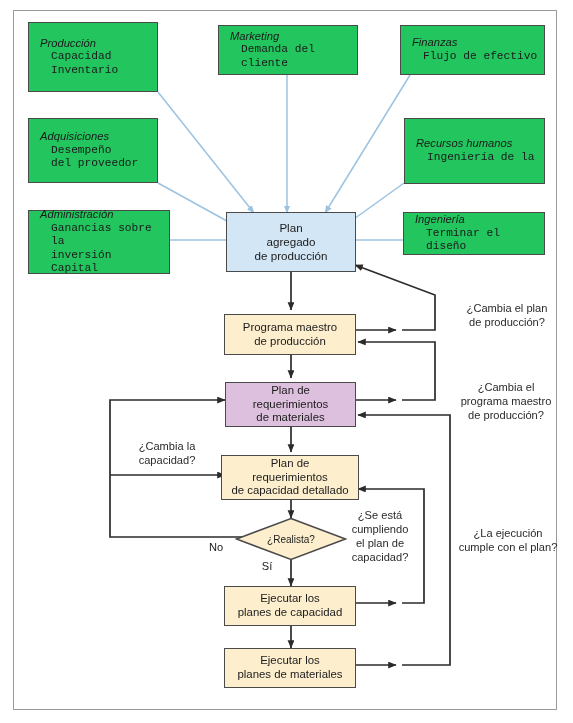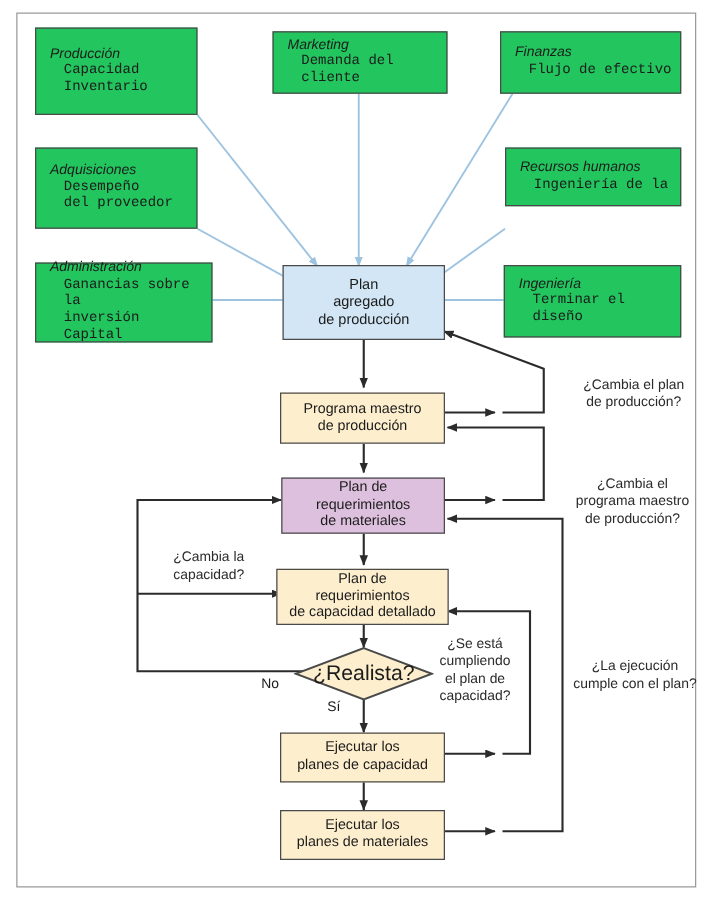--- a/index.html
+++ b/index.html
@@ -86,21 +86,21 @@
   }
   .diamond-label {
     position: absolute;
     left: 0;
     top: 0;
     width: 100%;
     height: 100%;
     display: flex;
     align-items: center;
     justify-content: center;
-    font-size: 17px;
+    font-size: 10px;
     color: #1b1b1b;
   }
   .caption {
     position: absolute;
     text-align: center;
     font-size: 11.1px;
     color: #2a2a2a;
     line-height: 1.25;
   }
   .edge-label {
@@ -178,33 +178,33 @@
     <div class="dept">Finanzas</div>
     <div class="detail">Flujo de efectivo</div>
   </div>
 
   <div class="node src-node" style="left:28px; top:118px; width:130px; height:65px;">
     <div class="dept">Adquisiciones</div>
     <div class="detail">Desempeño</div>
     <div class="detail">del proveedor</div>
   </div>
 
-  <div class="node src-node" style="left:404px; top:118px; width:141px; height:47px;">
+  <div class="node src-node" style="left:404px; top:118px; width:141px; height:66px;">
     <div class="dept">Recursos humanos</div>
     <div class="detail">Ingeniería de la</div>
   </div>
 
   <div class="node src-node" style="left:28px; top:210px; width:142px; height:64px;">
     <div class="dept">Administración</div>
     <div class="detail">Ganancias sobre la</div>
     <div class="detail">inversión</div>
     <div class="detail">Capital</div>
   </div>
 
-  <div class="node src-node" style="left:403px; top:212px; width:142px; height:58px;">
+  <div class="node src-node" style="left:403px; top:212px; width:142px; height:43px;">
     <div class="dept">Ingeniería</div>
     <div class="detail">Terminar el diseño</div>
   </div>
 
   <div class="node plan-node" style="left:226px; top:212px; width:130px; height:60px;">
     <div>Plan</div>
     <div>agregado</div>
     <div>de producción</div>
   </div>
 

